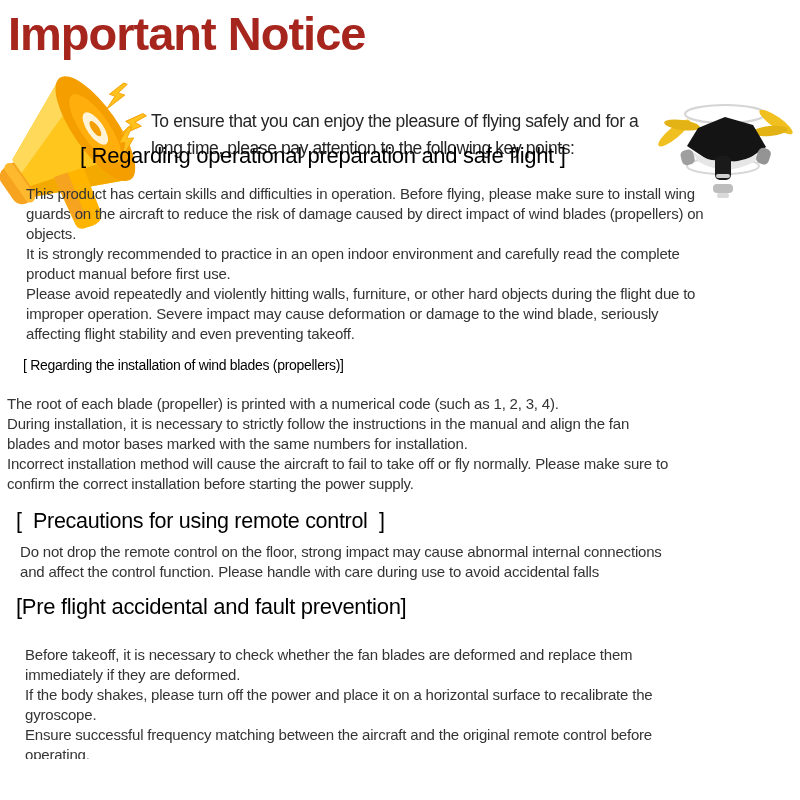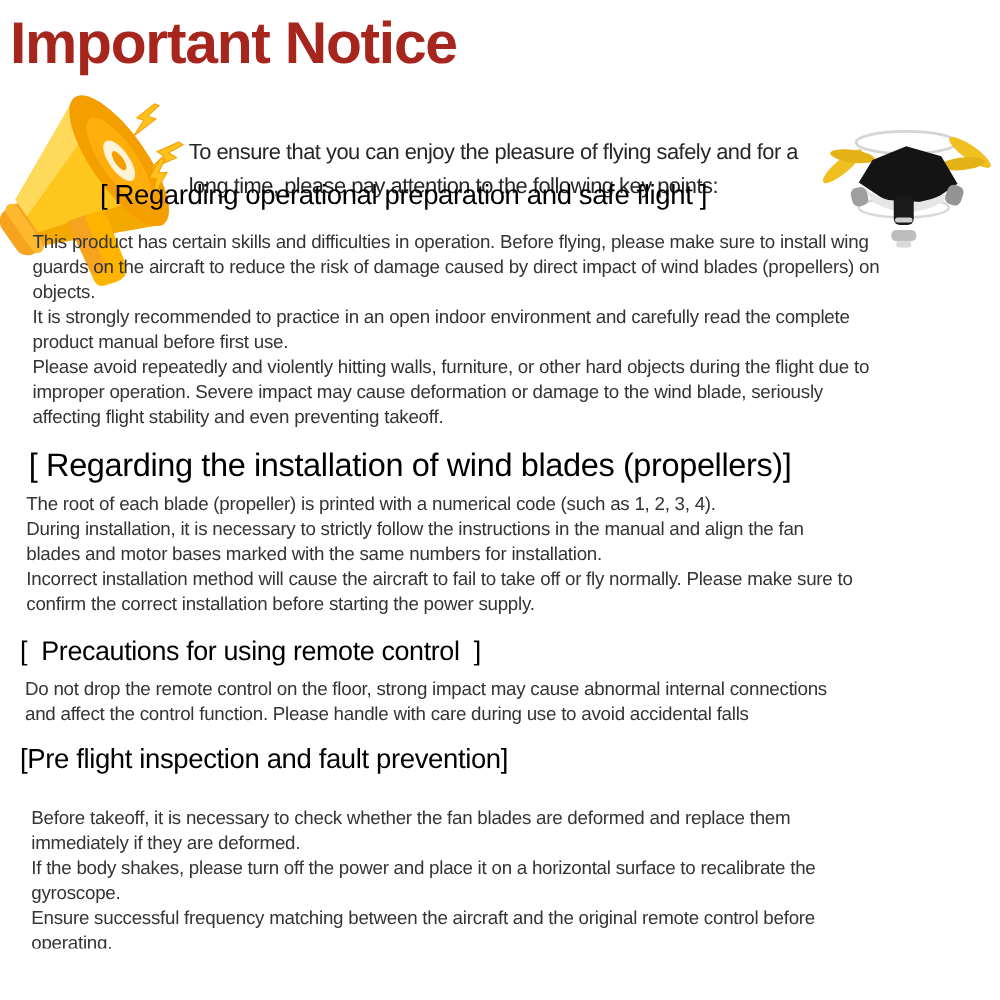--- a/index.html
+++ b/index.html
@@ -43,33 +43,33 @@
     margin-top: 23px;
   }
   .heading {
     position: absolute;
     font-weight: 400;
     color: #000000;
     letter-spacing: -0.3px;
     white-space: pre;
   }
   .h1 { left: 80px; top: 143px; font-size: 22px; }
-  .h2 { left: 23px; top: 357px; font-size: 26px; }
+  .h2 { left: 23px; top: 357px; font-size: 14px; }
   .h3 { left: 16px; top: 509px; font-size: 21.5px; }
   .h4 { left: 16px; top: 594px; font-size: 22px; }
   .para {
     position: absolute;
     font-size: 15px;
     line-height: 20px;
     letter-spacing: -0.2px;
     color: #343434;
     white-space: pre;
   }
   .p1 { left: 26px; top: 184px; }
-  .p2 { left: 21px; top: 394px; }
+  .p2 { left: 7px; top: 394px; }
   .p3 { left: 20px; top: 542px; }
   .p4 { left: 25px; top: 645px; }
   .megaphone-wrap {
     position: absolute;
     left: -8px;
     top: 66px;
     width: 182px;
     height: 162px;
   }
   .drone-wrap {
@@ -159,21 +159,21 @@
   <div class="para p2">The root of each blade (propeller) is printed with a numerical code (such as 1, 2, 3, 4).
 During installation, it is necessary to strictly follow the instructions in the manual and align the fan
 blades and motor bases marked with the same numbers for installation.
 Incorrect installation method will cause the aircraft to fail to take off or fly normally. Please make sure to
 confirm the correct installation before starting the power supply.</div>
 
   <div class="heading h3">[  Precautions for using remote control  ]</div>
   <div class="para p3">Do not drop the remote control on the floor, strong impact may cause abnormal internal connections
 and affect the control function. Please handle with care during use to avoid accidental falls</div>
 
-  <div class="heading h4">[Pre flight inspection and fault prevention]</div>
+  <div class="heading h4">[Pre flight accidental and fault prevention]</div>
   <div class="para p4">Before takeoff, it is necessary to check whether the fan blades are deformed and replace them
 immediately if they are deformed.
 If the body shakes, please turn off the power and place it on a horizontal surface to recalibrate the
 gyroscope.
 Ensure successful frequency matching between the aircraft and the original remote control before
 operating.</div>
 
 </div>
 
 </body></html>

